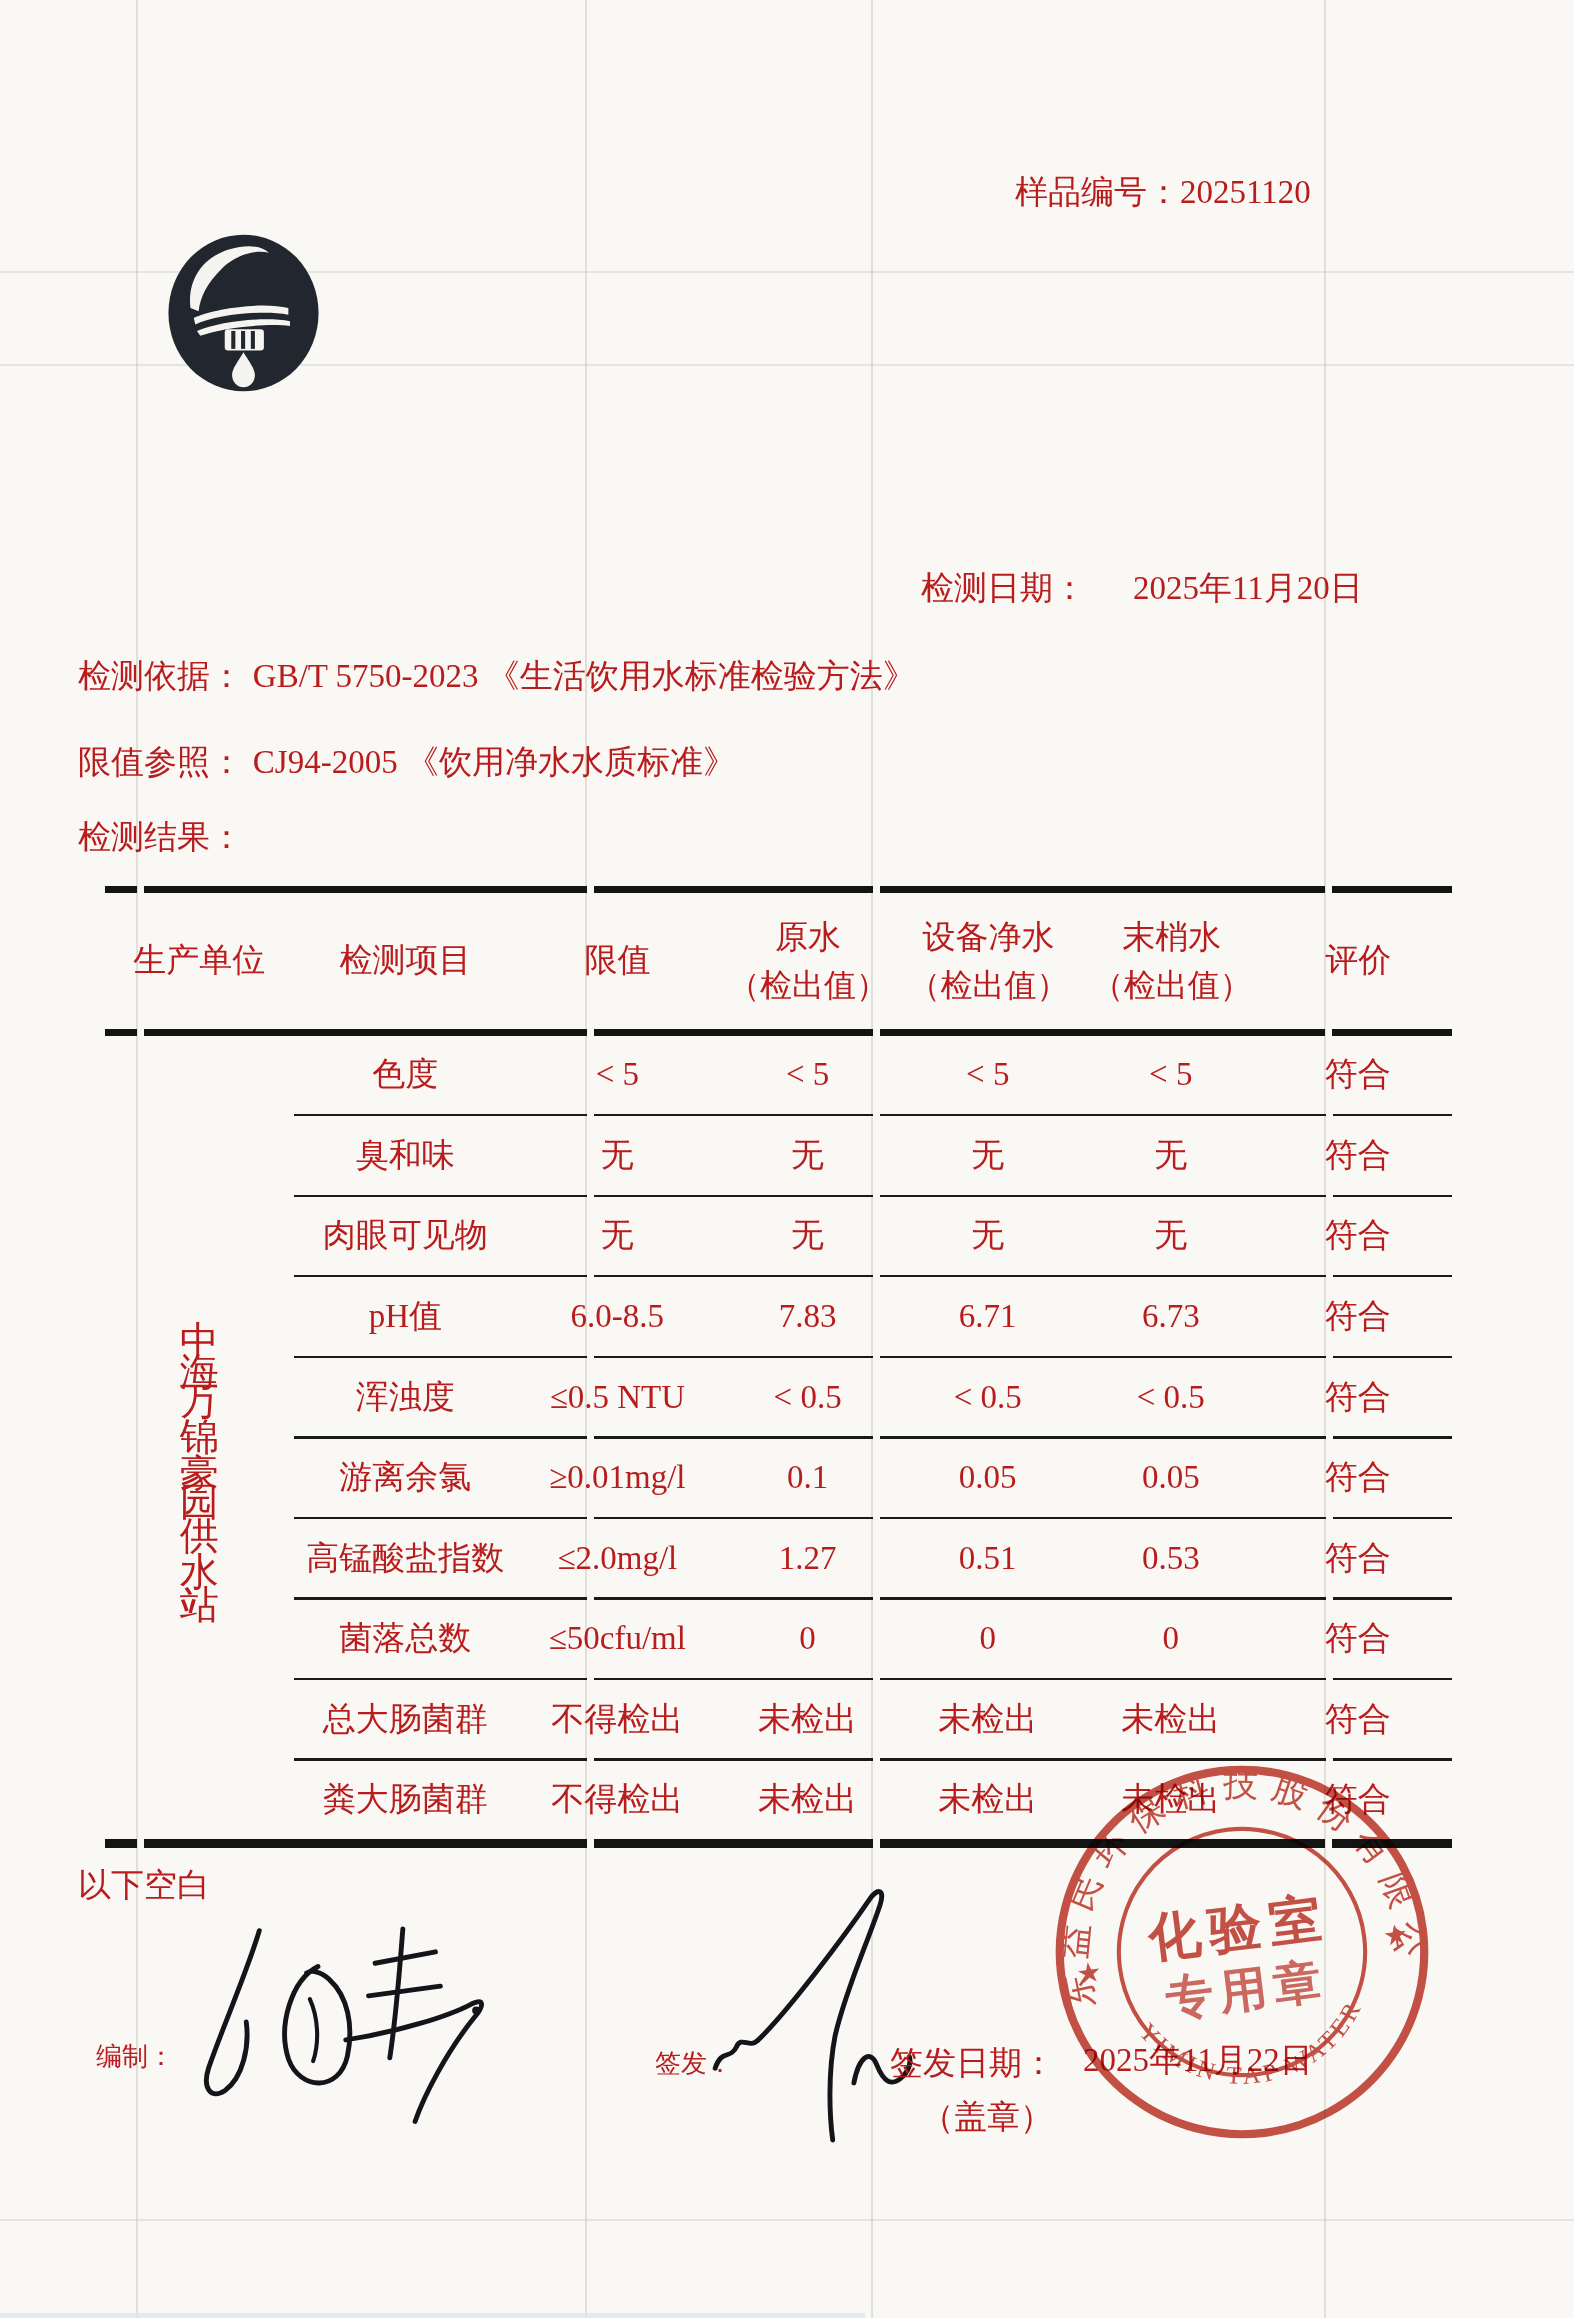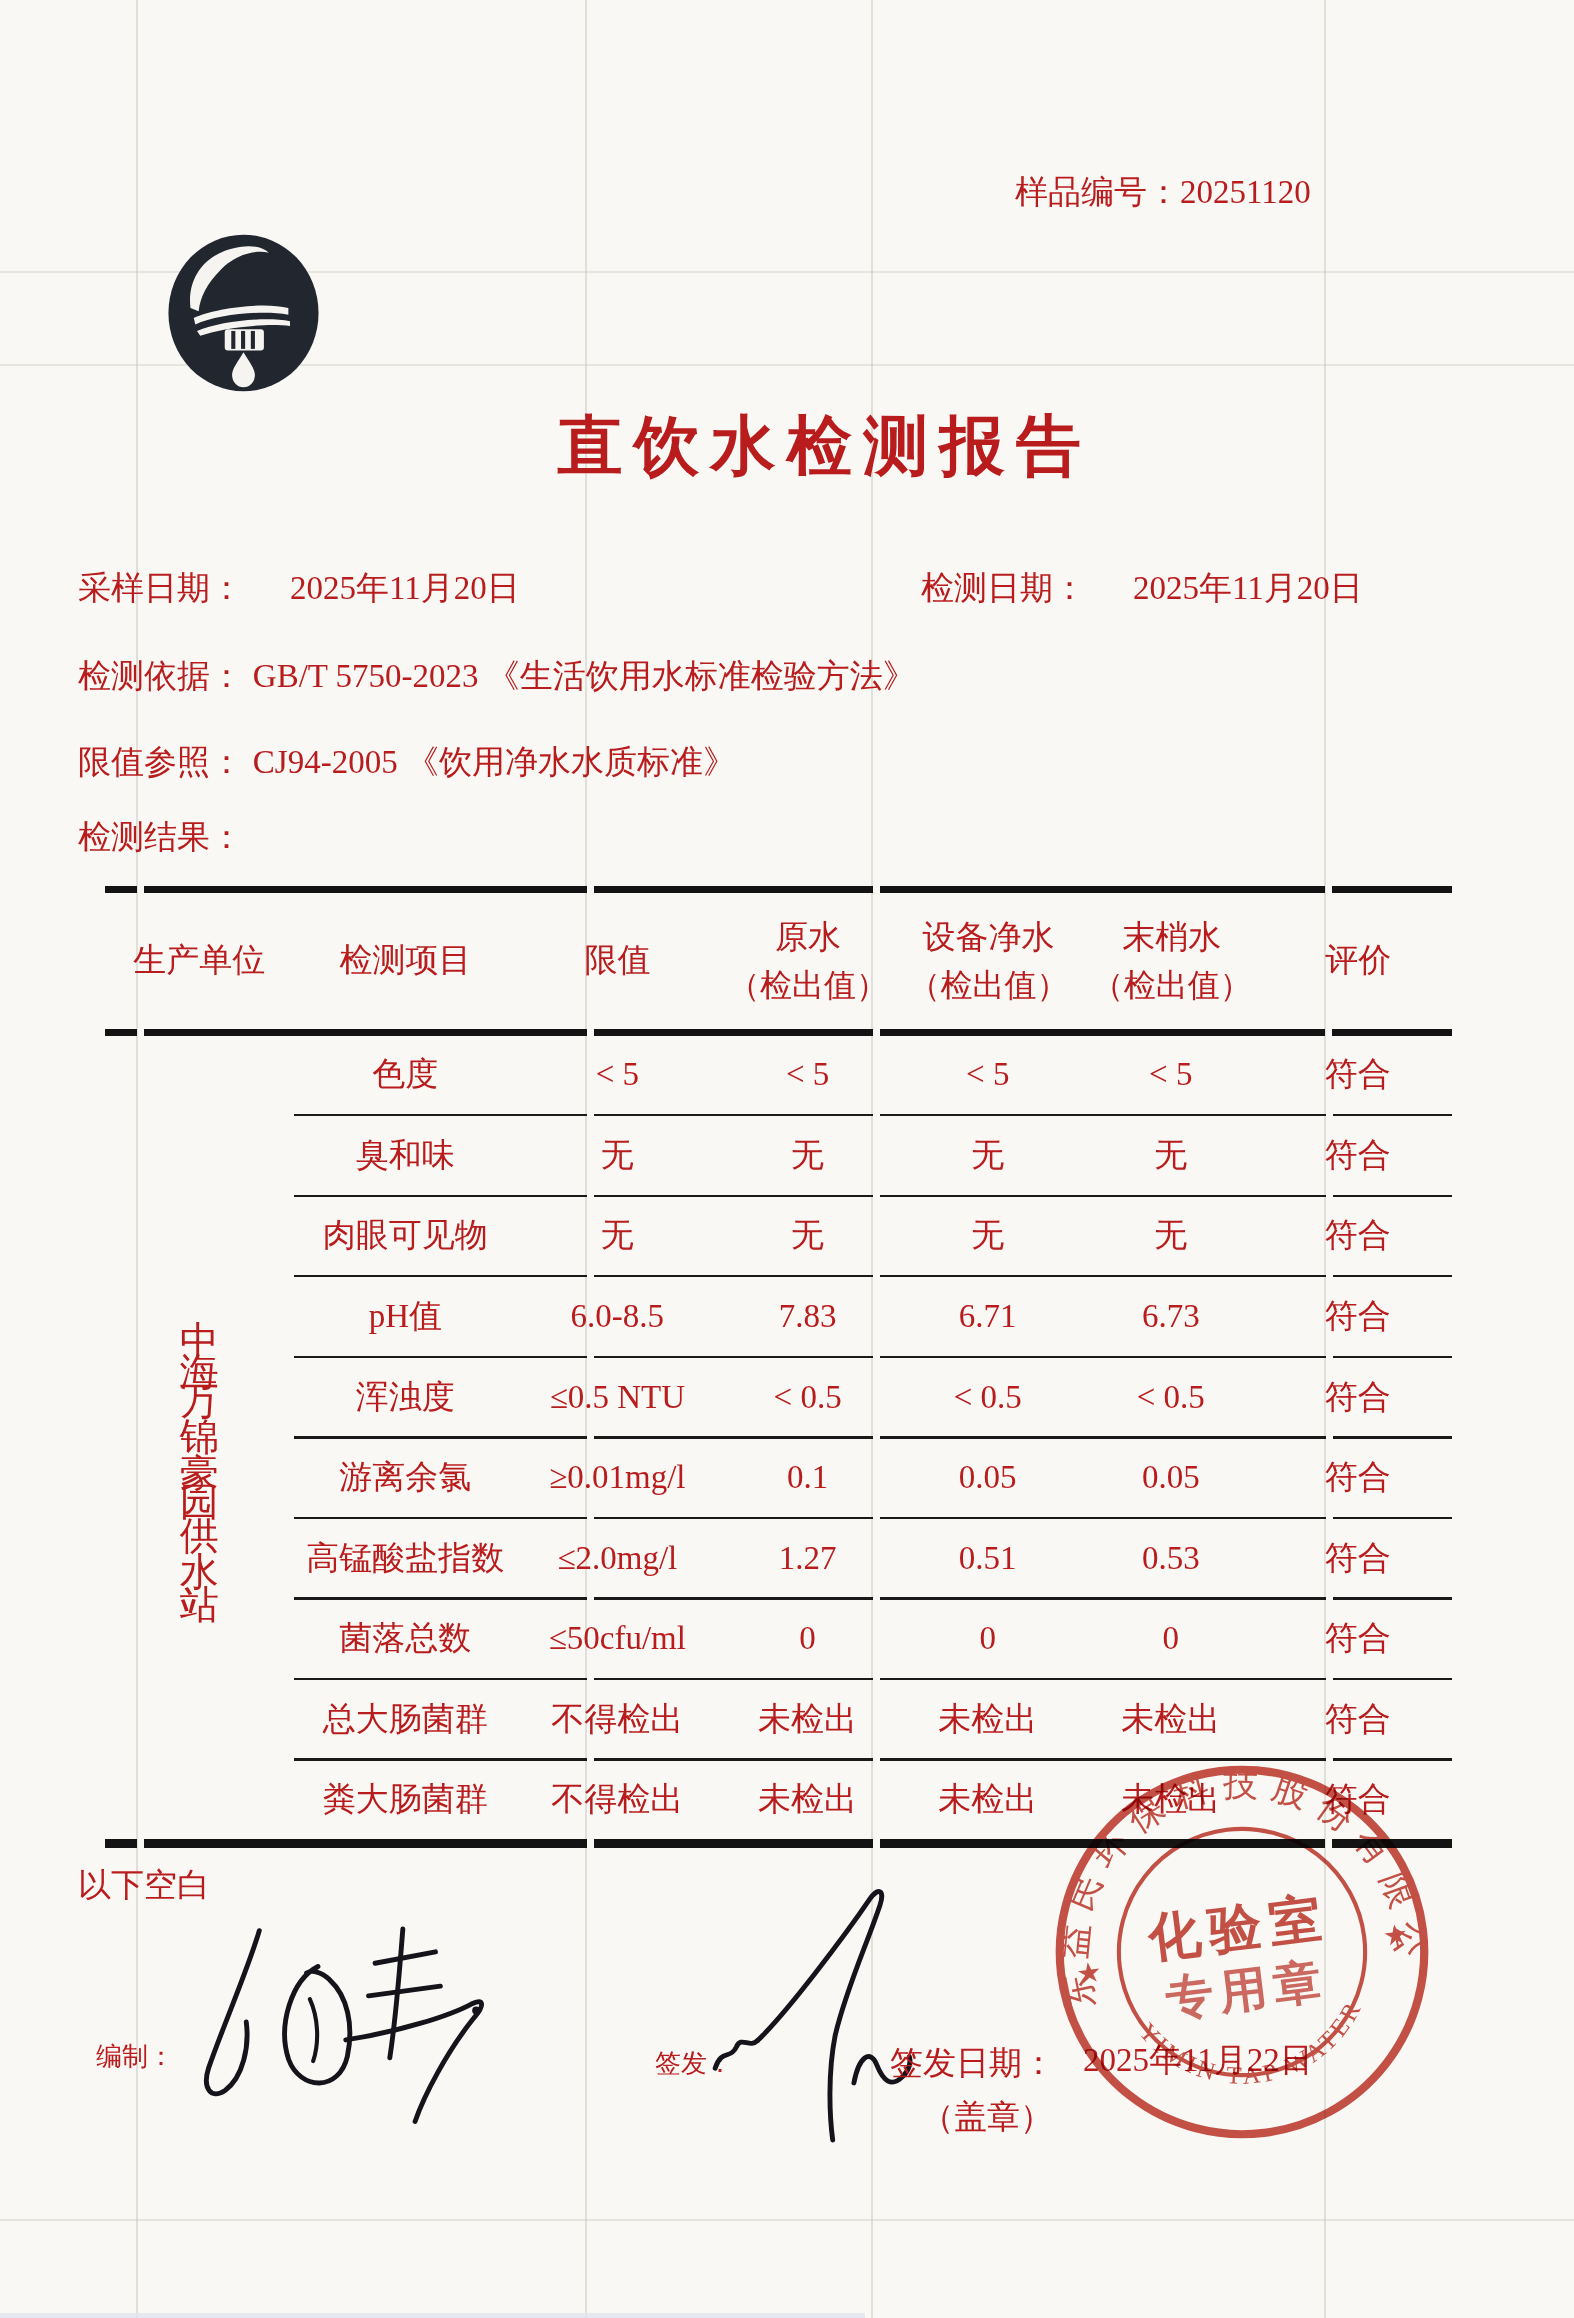--- a/index.html
+++ b/index.html
@@ -99,25 +99,21 @@
     <path d="M30,92 C26,58 44,30 78,20 C100,13 118,16 126,24 C110,20 86,26 68,44 C50,62 42,78 40,96 Z" fill="#f5f4f0"></path>
     <path d="M34,104 C60,92 120,84 150,92 L150,100 C118,94 62,100 36,112 Z" fill="#f5f4f0"></path>
     <path d="M38,120 C66,108 122,102 152,108 L152,114 C124,110 68,116 42,126 Z" fill="#f5f4f0"></path>
     <rect x="72" y="118" width="48" height="26" rx="4" fill="#f5f4f0"></rect>
     <rect x="80" y="120" width="5" height="22" fill="#22262e"></rect>
     <rect x="92" y="120" width="5" height="22" fill="#22262e"></rect>
     <rect x="104" y="120" width="5" height="22" fill="#22262e"></rect>
     <path d="M95,146 C88,158 81,166 81,174 a14,15 0 0 0 28,0 C109,166 102,158 95,146 Z" fill="#f5f4f0"></path>
   </svg>
 
-  <div class="abs report-title">直饮水检测报告</div>
-
-  <div class="abs meta meta-sampling">
-    <span class="m-label">采样日期：</span><span class="gap-lg">2025年11月20日</span>
-  </div>
+
   <div class="abs meta meta-testdate">
     <span class="m-label">检测日期：</span><span class="gap-lg">2025年11月20日</span>
   </div>
   <div class="abs meta meta-method">
     <span class="m-label">检测依据：</span><span class="gap-sm">GB/T 5750-2023 《生活饮用水标准检验方法》</span>
   </div>
   <div class="abs meta meta-limitref">
     <span class="m-label">限值参照：</span><span class="gap-sm">CJ94-2005 《饮用净水水质标准》</span>
   </div>
   <div class="abs meta meta-results">检测结果：</div>

